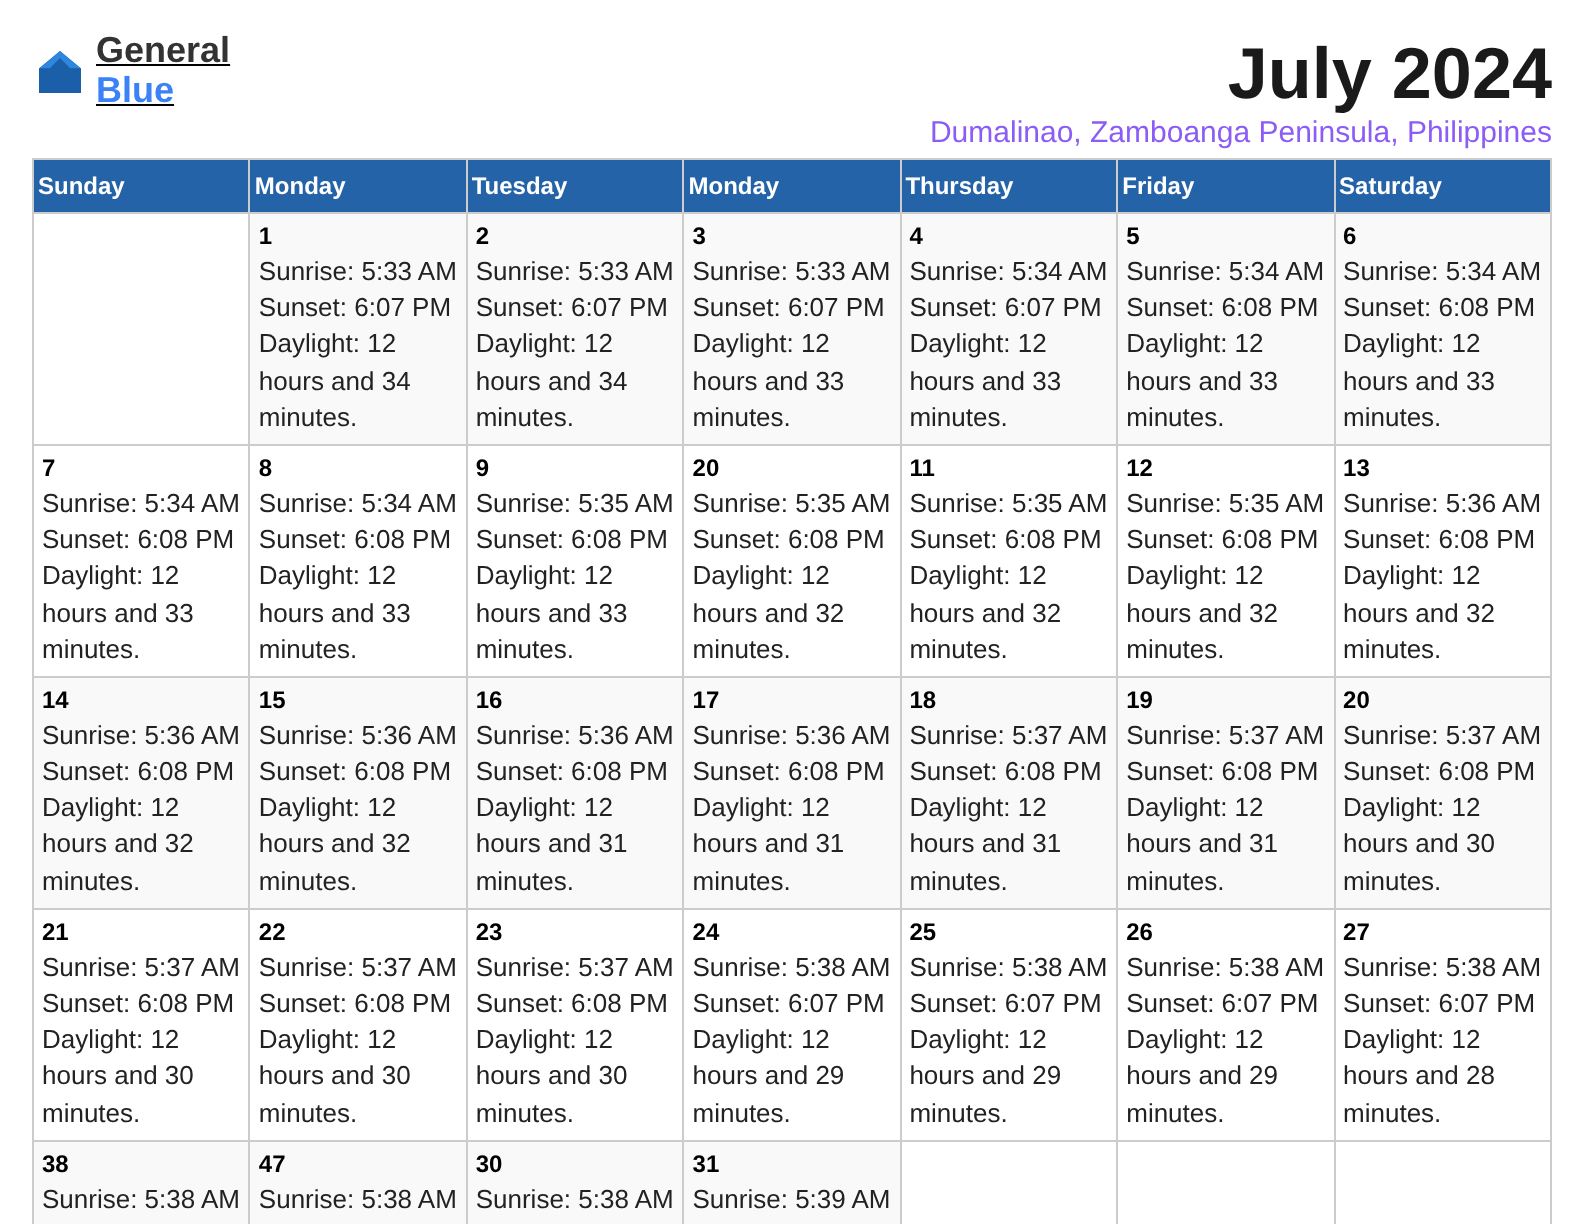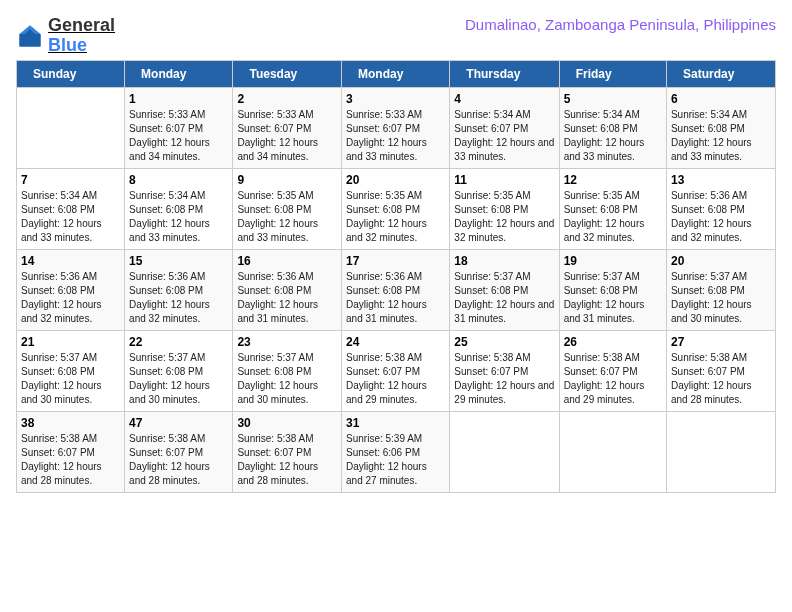--- a/index.html
+++ b/index.html
@@ -46,21 +46,21 @@
       color: #8b5cf6;
     }
     table {
       width: 100%;
       border-collapse: collapse;
       font-size: 11px;
     }
     thead tr th {
       background-color: #2563a8;
       color: #fff;
-      padding: 6px 16px;
+      padding: 6px 2px;
       text-align: left;
       font-size: 12px;
       font-weight: bold;
       border: 1px solid #ccc;
     }
     tbody tr td {
       border: 1px solid #ccc;
       padding: 4px 4px;
       vertical-align: top;
       width: 112px;
@@ -72,21 +72,21 @@
     tbody tr:nth-child(even) {
       background-color: #ffffff;
     }
     .day-number {
       font-weight: bold;
       font-size: 12px;
       display: block;
       margin-bottom: 2px;
     }
     .day-info {
-      font-size: 10px;
+      font-size: 13px;
       color: #222;
       line-height: 1.4;
     }
     .empty-cell {
       background: #fff;
     }
   </style>
 </head>
 <body>
 
@@ -96,20 +96,21 @@
       <polygon points="16,4 28,14 28,28 4,28 4,14" fill="#1a5fa8"></polygon>
       <polygon points="16,4 28,14 22,14 16,8 10,14 4,14" fill="#2e86de"></polygon>
       <rect x="4" y="14" width="24" height="14" fill="#1a5fa8"></rect>
     </svg>
     <div class="logo-text">
       <span class="logo-general">General</span><br>
       <span class="logo-blue">Blue</span>
     </div>
   </div>
   <div class="title-block">
+    <div class="main-title">July 2024</div>
     <div class="subtitle">Dumalinao, Zamboanga Peninsula, Philippines</div>
   </div>
 </div>
 
 <table>
   <thead>
     <tr>
     <th>Sunday</th>
         <th>Monday</th>
         <th>Tuesday</th>

